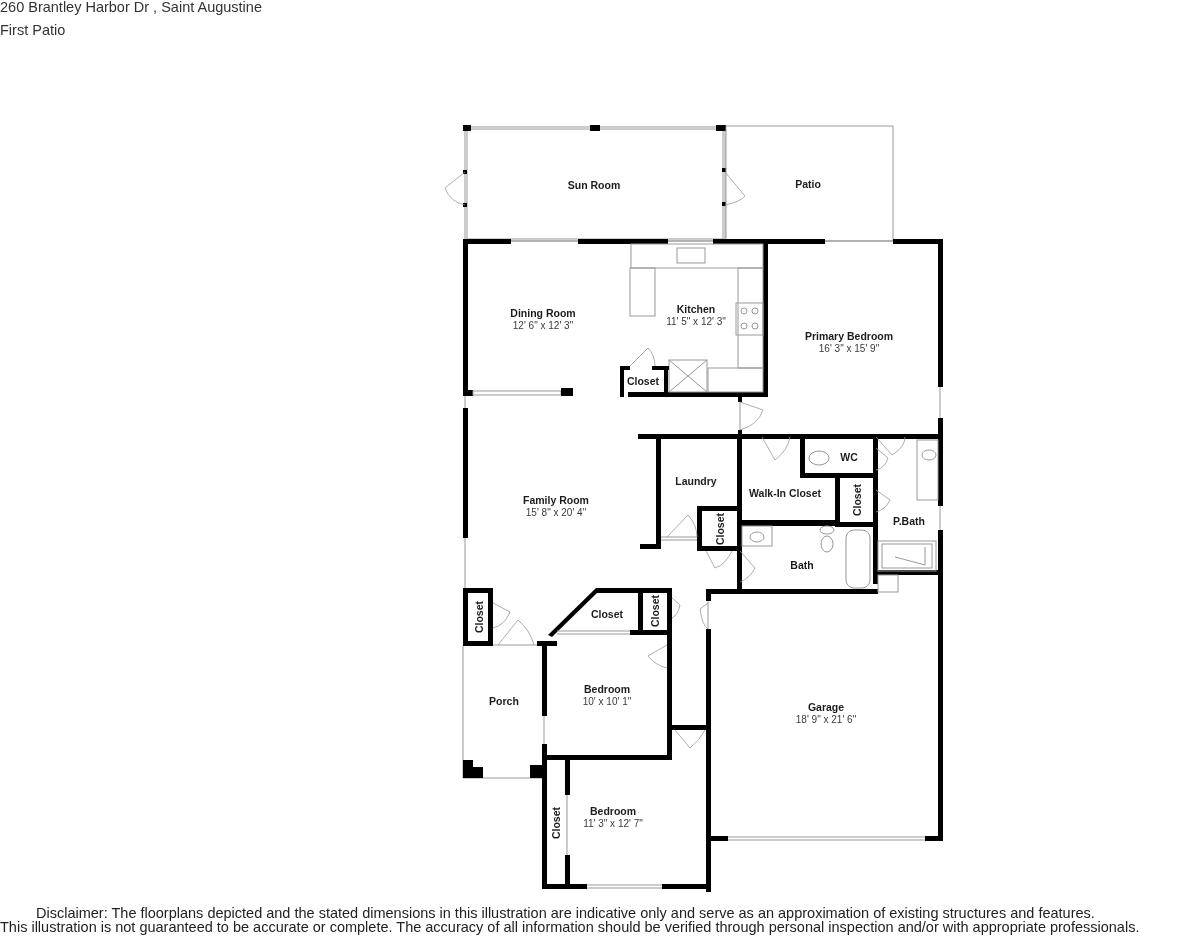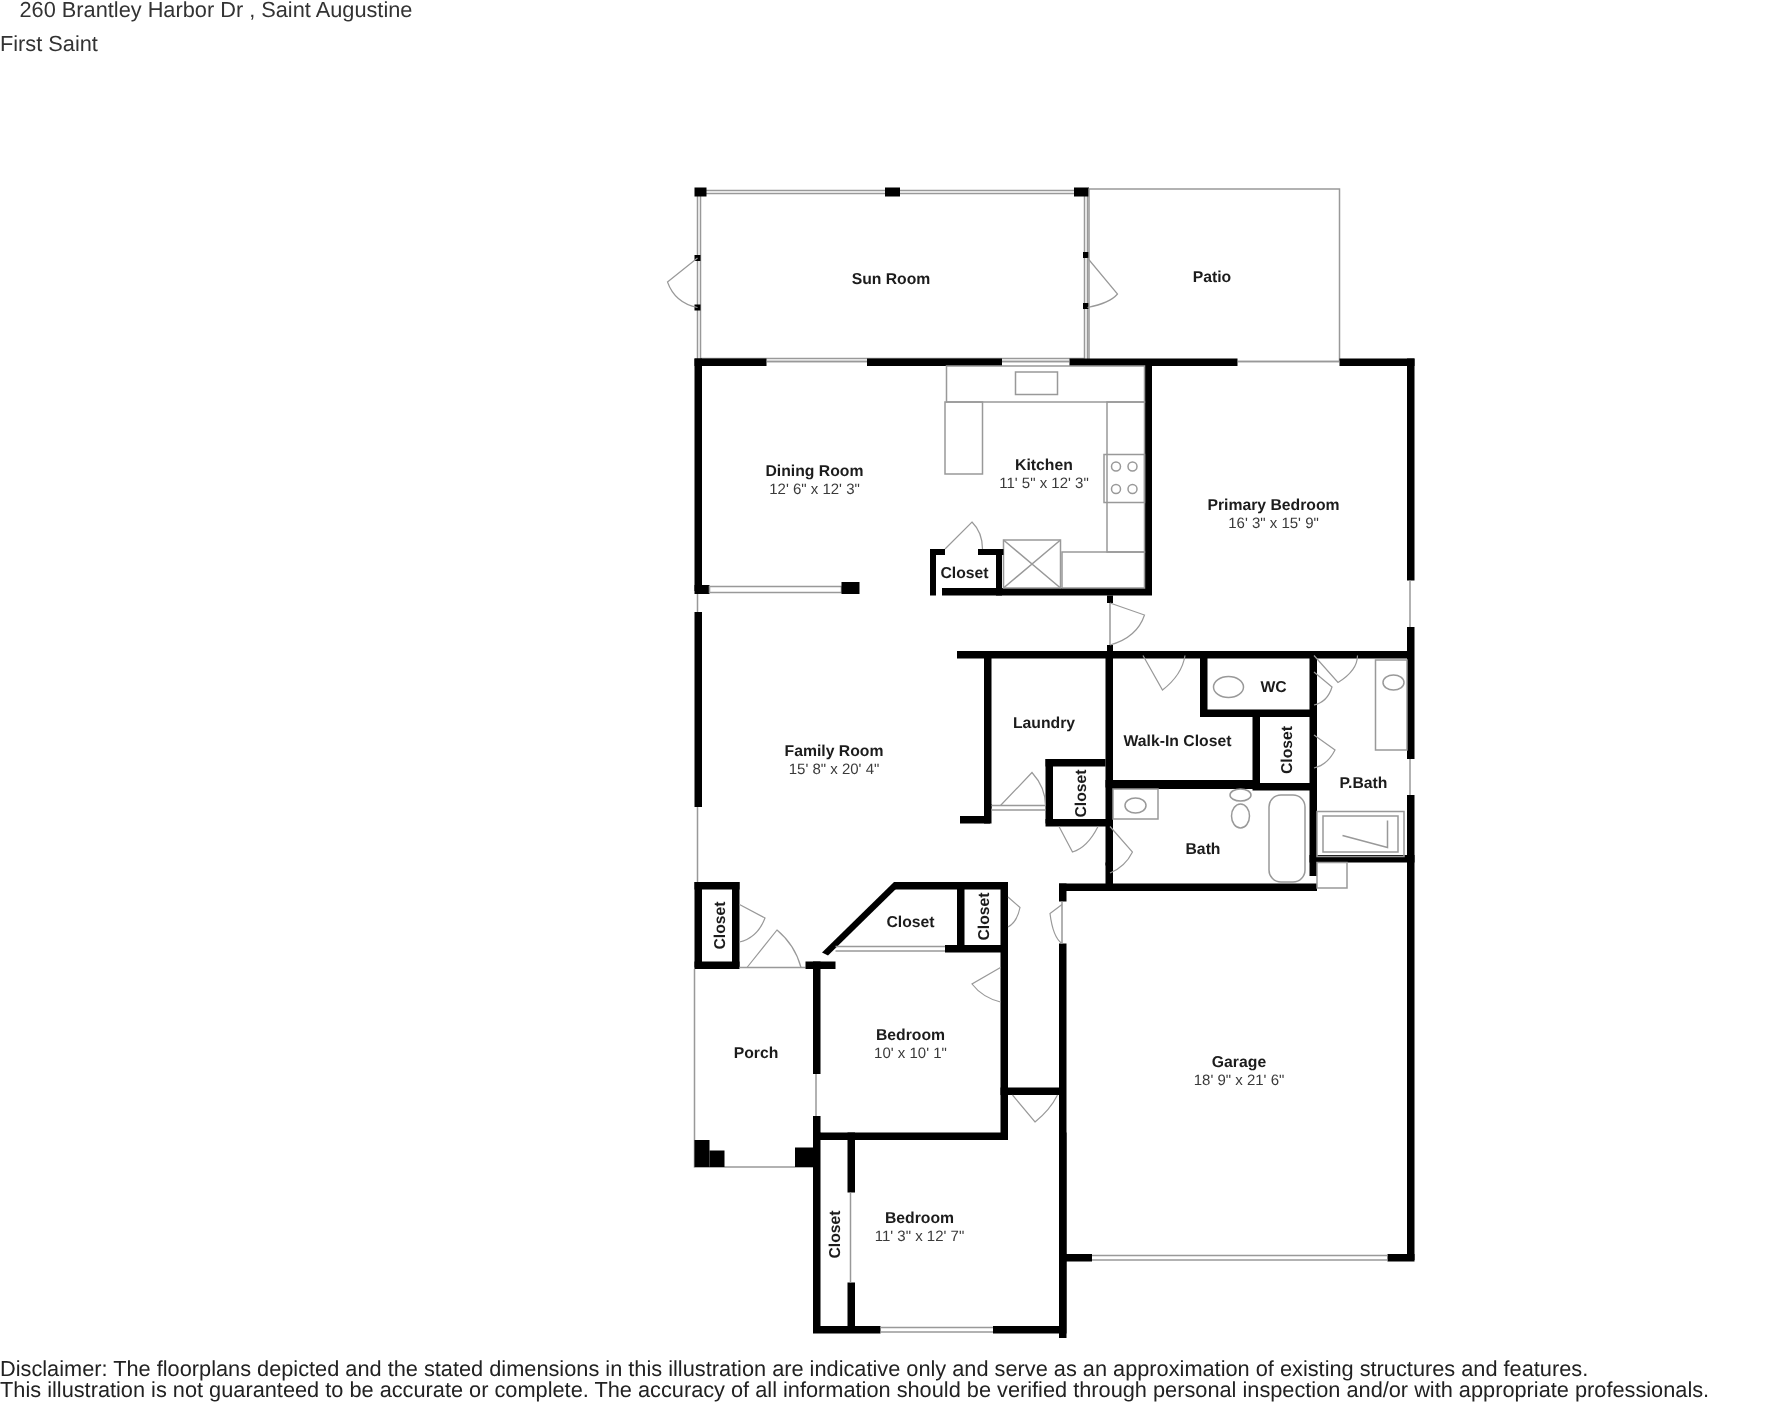--- a/index.html
+++ b/index.html
@@ -1,35 +1,35 @@
 <!DOCTYPE html>
 <html><head>
 <meta charset="utf-8">
 <style>
   html, body { margin:0; padding:0; background:#ffffff; }
   body { width:1188px; height:946px; position:relative; overflow:hidden;
          font-family:"Liberation Sans", sans-serif; color:#222; }
   .hdr { position:absolute; left:0; font-size:14.5px; color:#333; white-space:nowrap; }
-  #title { top:-1px;padding-left:13px; }
+  #title { top:-1px; }
   #subtitle { top:22px; }
   .disc { position:absolute; left:0; font-size:14.5px; color:#222; white-space:nowrap; }
-  #disc1 { top:905px; }
+  #disc1 { top:905px;margin-left:36px; }
   #disc2 { top:919px; }
   svg#plan { position:absolute; left:0; top:0; }
   .rname { font-family:"Liberation Sans", sans-serif; font-size:10.5px; font-weight:bold; fill:#1c1c1c; }
   .rdim { font-family:"Liberation Sans", sans-serif; font-size:10px; fill:#3a3a3a; }
   .wall { fill:#000; }
   .thin { stroke:#999; stroke-width:1; fill:none; }
   .door { stroke:#999; stroke-width:0.8; fill:none; }
 </style>
 </head>
 <body>
 
 <div id="title" class="hdr">260 Brantley Harbor Dr , Saint Augustine</div>
-<div id="subtitle" class="hdr">First Saint</div>
+<div id="subtitle" class="hdr">First Patio</div>
 
 <svg id="plan" width="1188" height="946" viewBox="0 0 1188 946">
 
   <g>
     <rect class="thin" x="465" y="127" width="260" height="114"></rect>
     <rect class="thin" x="467" y="129" width="256" height="110"></rect>
     <rect class="wall" x="463" y="125" width="8" height="6"></rect>
     <rect class="wall" x="590" y="125" width="10" height="6"></rect>
     <rect class="wall" x="716" y="125" width="10" height="6"></rect>
     <rect class="wall" x="463" y="170" width="4" height="4"></rect>

